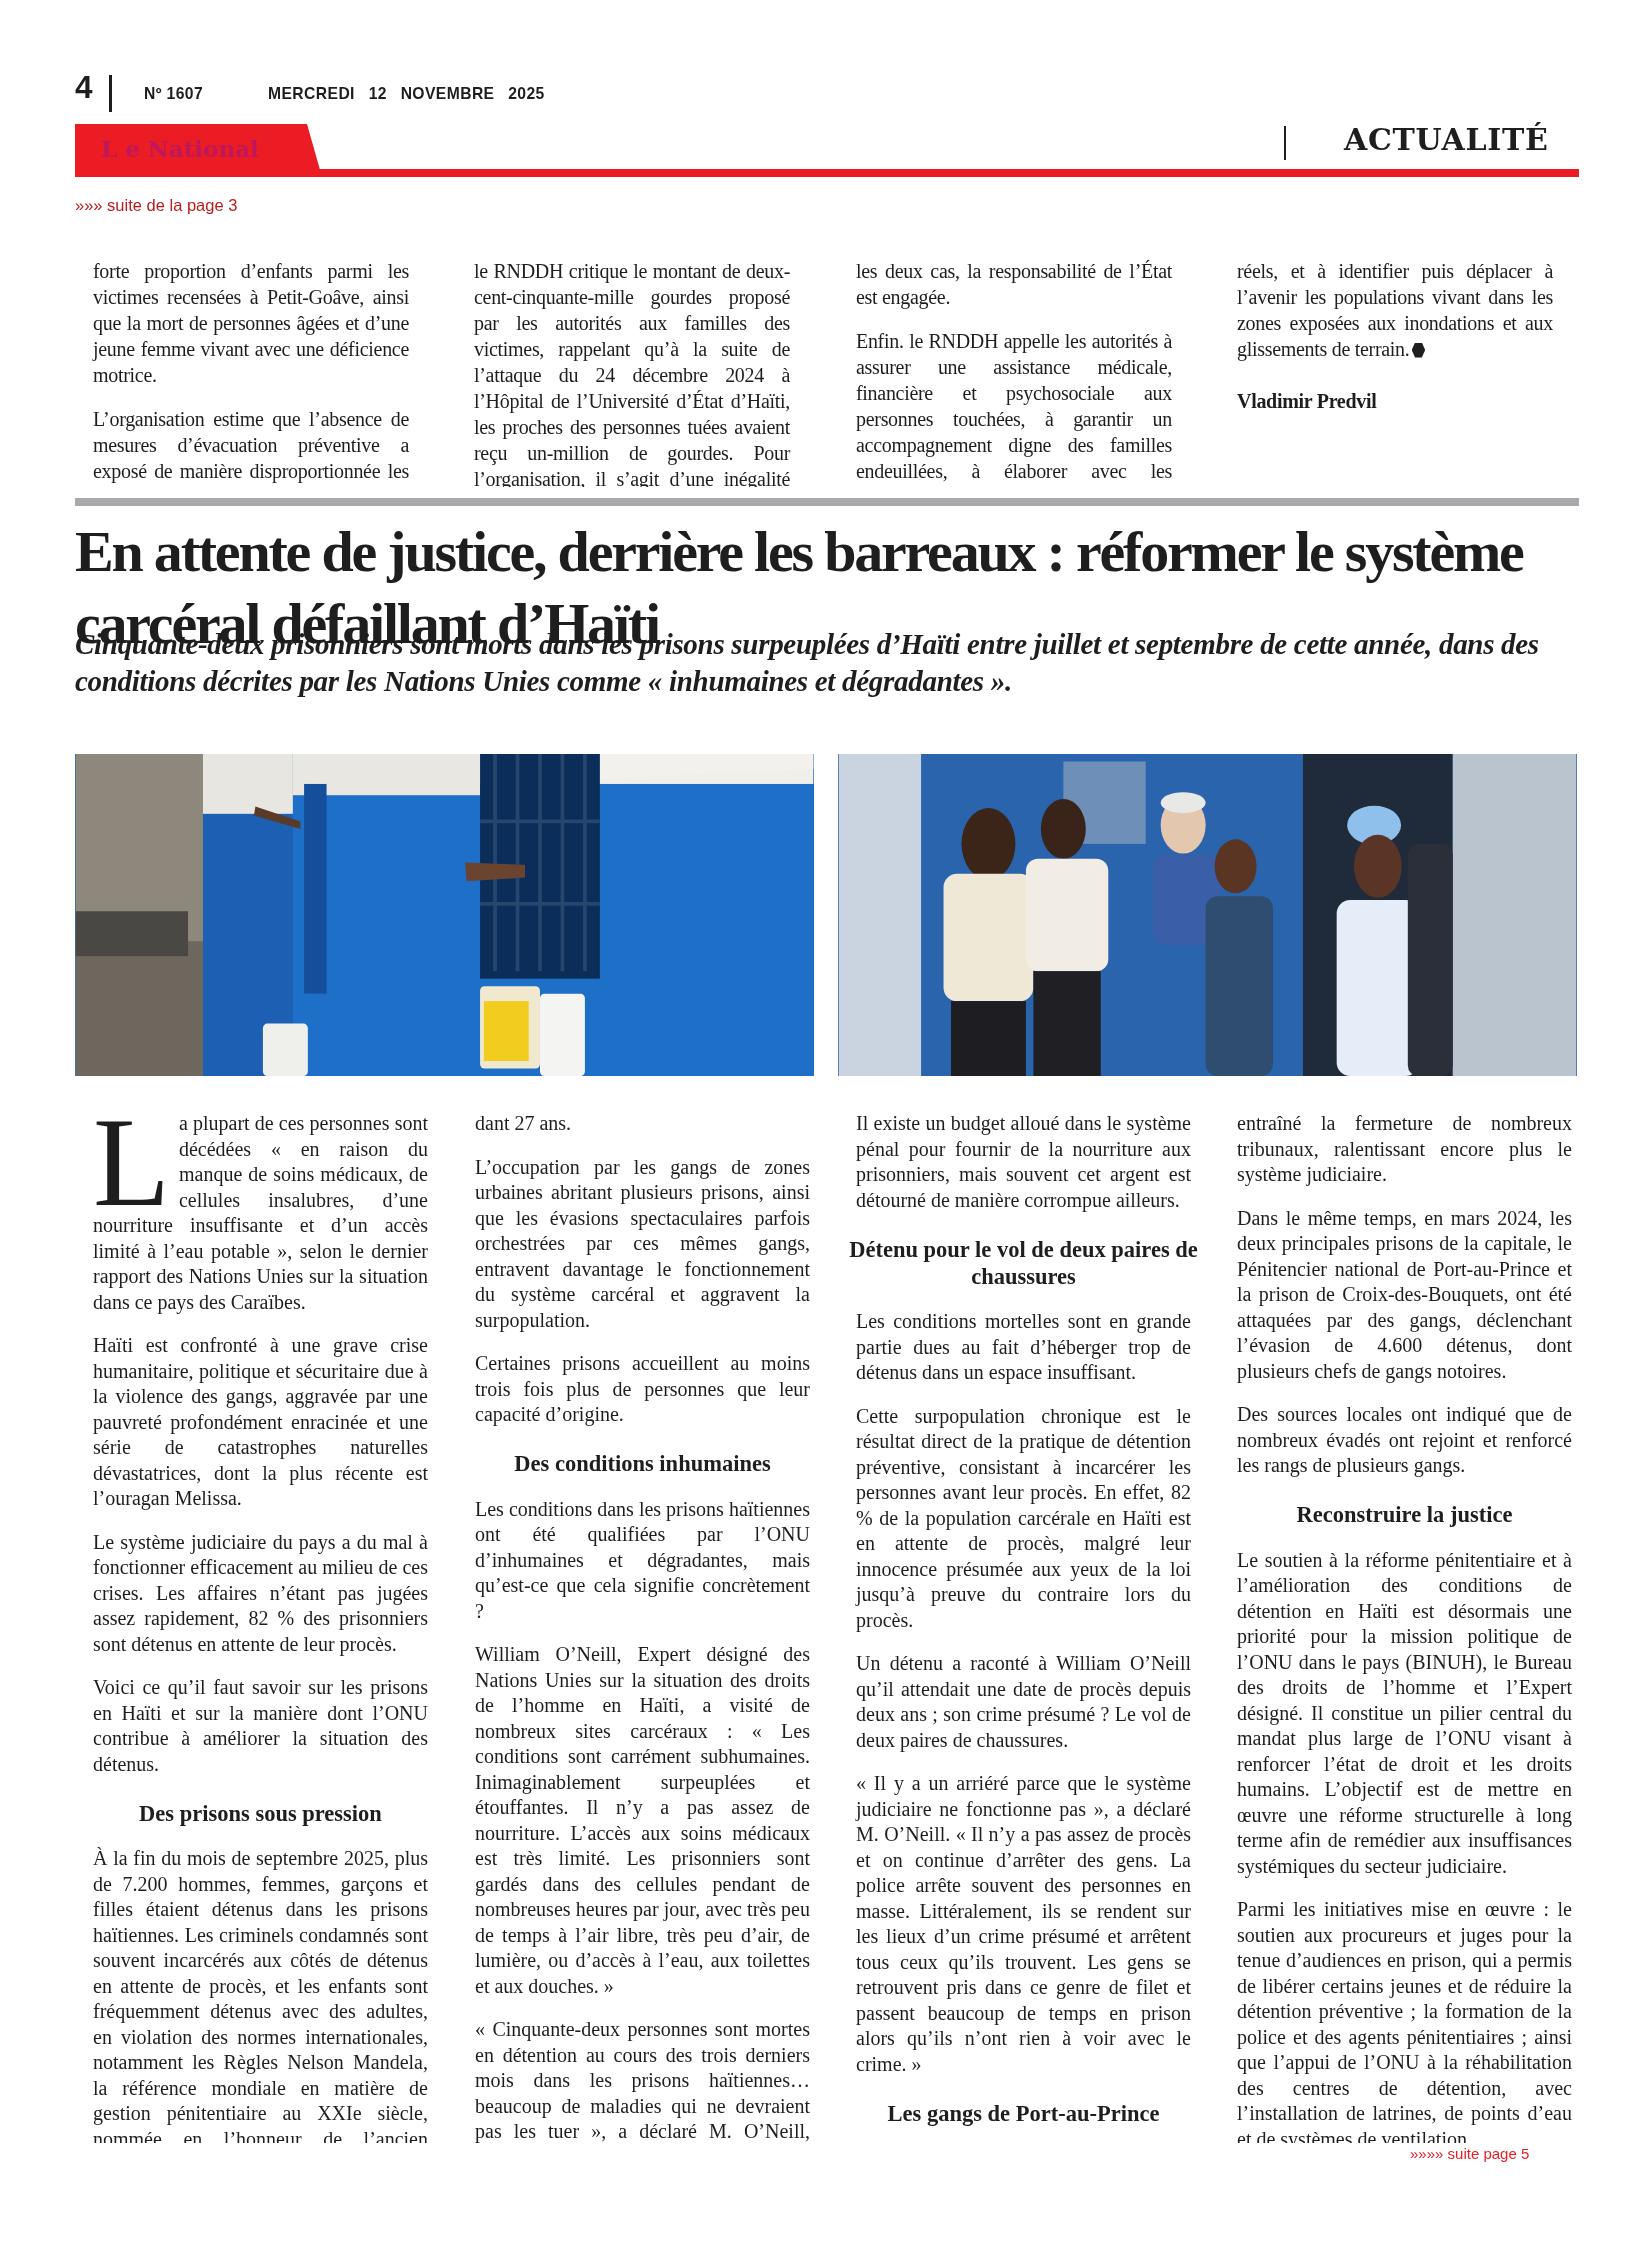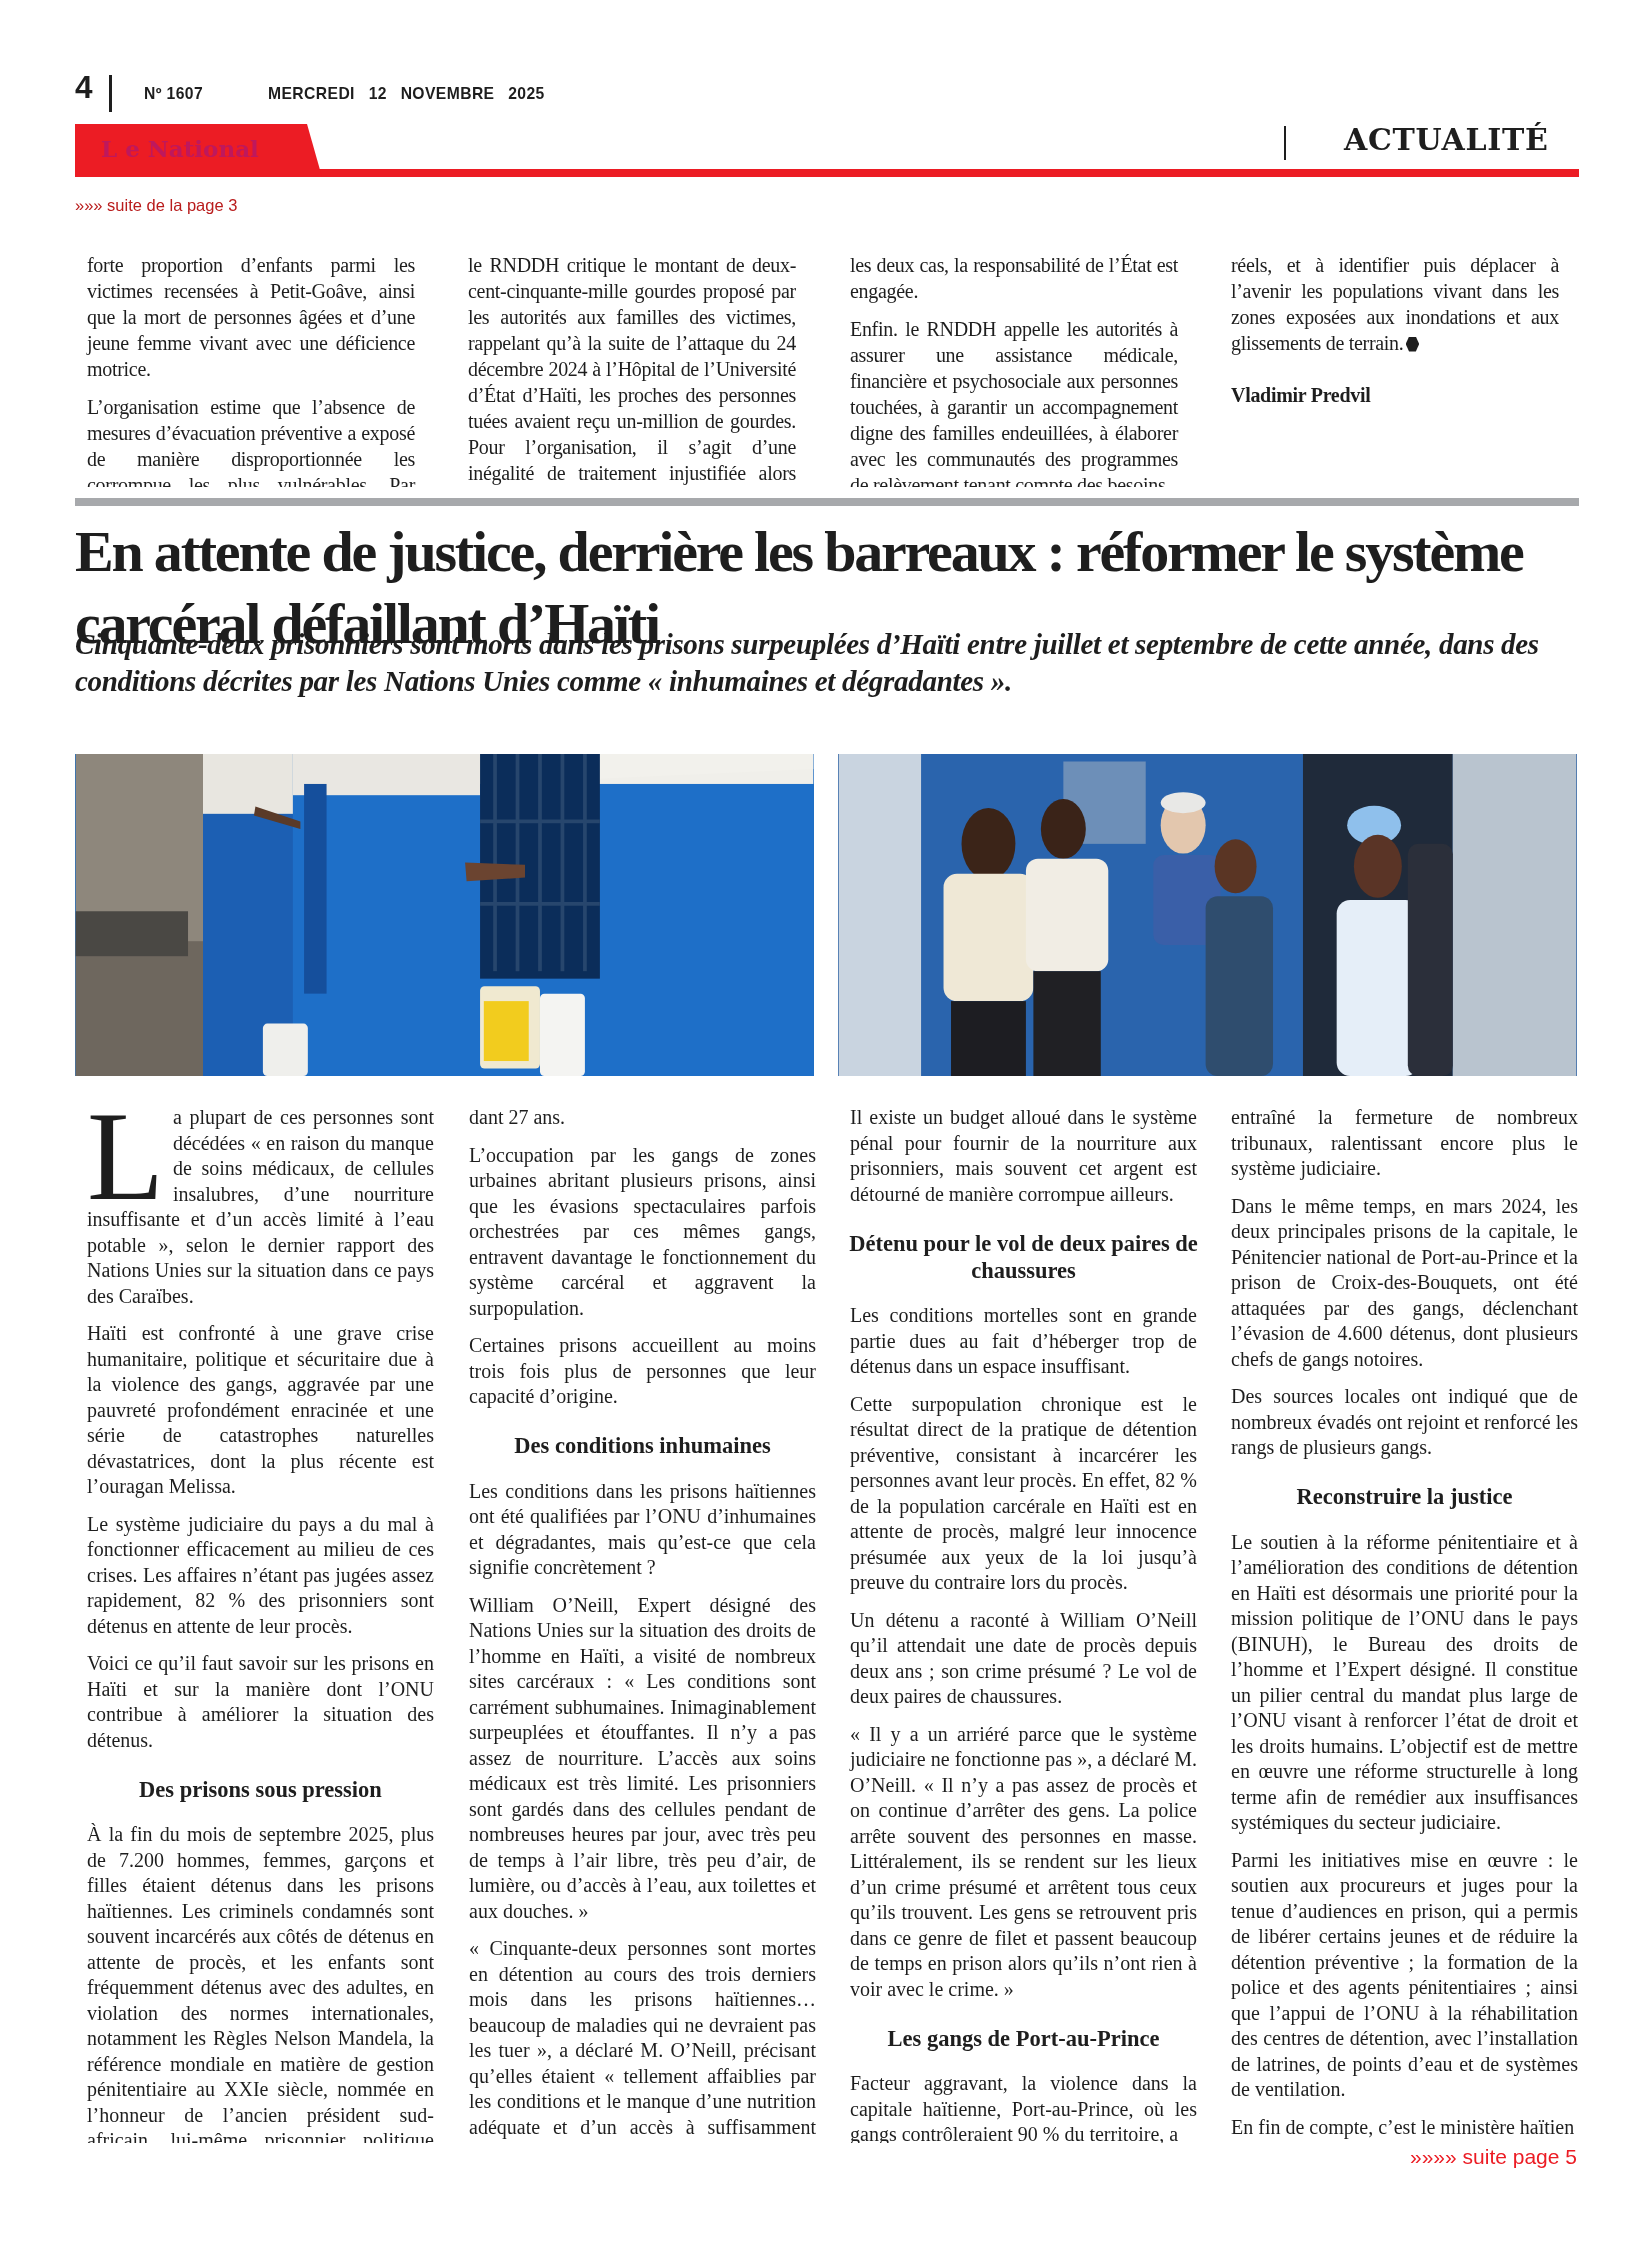--- a/index.html
+++ b/index.html
@@ -13,41 +13,41 @@
   .dateline { left: 268px; top: 85px; font-family: "Liberation Sans", sans-serif; font-weight: bold; font-size: 15.7px; word-spacing: 9px; letter-spacing: 0.4px; }
   .red-line { left: 75px; top: 169px; width: 1504px; height: 8.2px; background: #ec1c24; }
   .brand-tab { left: 75px; top: 124px; width: 247px; height: 53px; background: #ec1c24; clip-path: polygon(0 0, 232px 0, 247px 100%, 0 100%); }
   .brand-text { left: 101px; top: 135px; color: #be185d; font-family: "DejaVu Serif", serif; font-weight: bold; font-size: 23px; }
   .sec-bar { left: 1284px; top: 126px; width: 2.2px; height: 34px; background: #1e1e1e; }
   .section { left: 1344px; top: 122px; font-family: "DejaVu Serif", serif; font-weight: bold; font-size: 30px; letter-spacing: 0.7px; }
   .suite-top { left: 75px; top: 196px; color: #b91c1c; font-family: "Liberation Sans", sans-serif; font-size: 16.5px; }
 
   
   .col { position: absolute; font-size: 20px; line-height: 25.5px; text-align: justify; hyphens: manual; }
-  .col p { margin: 12px; }
+  .col p { margin: 18px; }
   .prev-col { top: 240px; width: 352px; height: 247px; overflow: hidden; font-size: 20px; line-height: 26px; letter-spacing: -0.3px; }
   .byline { font-weight: bold; margin-top: 25.5px !important; }
   .end-mark { display: inline-block; width: 13.5px; height: 15px; background: #1e1e1e; clip-path: polygon(25% 0,75% 0,100% 50%,75% 100%,25% 100%,0 50%); vertical-align: -1.5px; margin-left: 2.2px; }
 
   .grey-rule { left: 75px; top: 498px; width: 1504px; height: 8.2px; background: #a7a9ac; }
 
   .headline { left: 75px; top: 516px; width: 1507px; font-family: "Liberation Serif", serif; font-weight: bold; font-size: 58px; line-height: 72px; letter-spacing: -2.2px; }
   .deck { left: 75px; top: 626px; width: 1507px; font-family: "Liberation Serif", serif; font-style: italic; font-weight: bold; font-size: 29px; line-height: 37px; letter-spacing: -0.3px; }
 
   
   .photo { top: 754px; height: 322px; overflow: hidden; }
   .photo1 { left: 75px; width: 739px; background: #1f6fc2; }
   .photo2 { left: 838px; width: 739px; background: #2a5d9e; }
 
   
   .body-col { top: 1093px; width: 371px; height: 1050px; overflow: hidden; }
   .c1 { left: 75px; } .c2 { left: 457px; } .c3 { left: 838px; } .c4 { left: 1219px; }
   .subhead { font-weight: bold; font-size: 22.5px; line-height: 27px; text-align: center; margin: 22.5px 0 19.5px !important; }
   .dropcap { float: left; font-size: 126px; line-height: 97px; margin: 3px 9px 0 0; font-family: "Liberation Serif", serif; }
-  .suite-bottom { left: 1410px; top: 2145px; color: #ec1c24; font-family: "Liberation Sans", sans-serif; font-size: 21px; }
+  .suite-bottom { left: 1410px; top: 2145px; color: #ec1c24; font-family: "Liberation Sans", sans-serif; font-size: 15px; }
 </style>
 </head>
 <body>
 
 <div class="abs pg-num">4</div>
 <div class="abs pg-bar"></div>
 <div class="abs issue">Nº 1607</div>
 <div class="abs dateline">MERCREDI 12 NOVEMBRE 2025</div>
 <div class="abs red-line"></div>
 <div class="abs brand-tab"></div>

